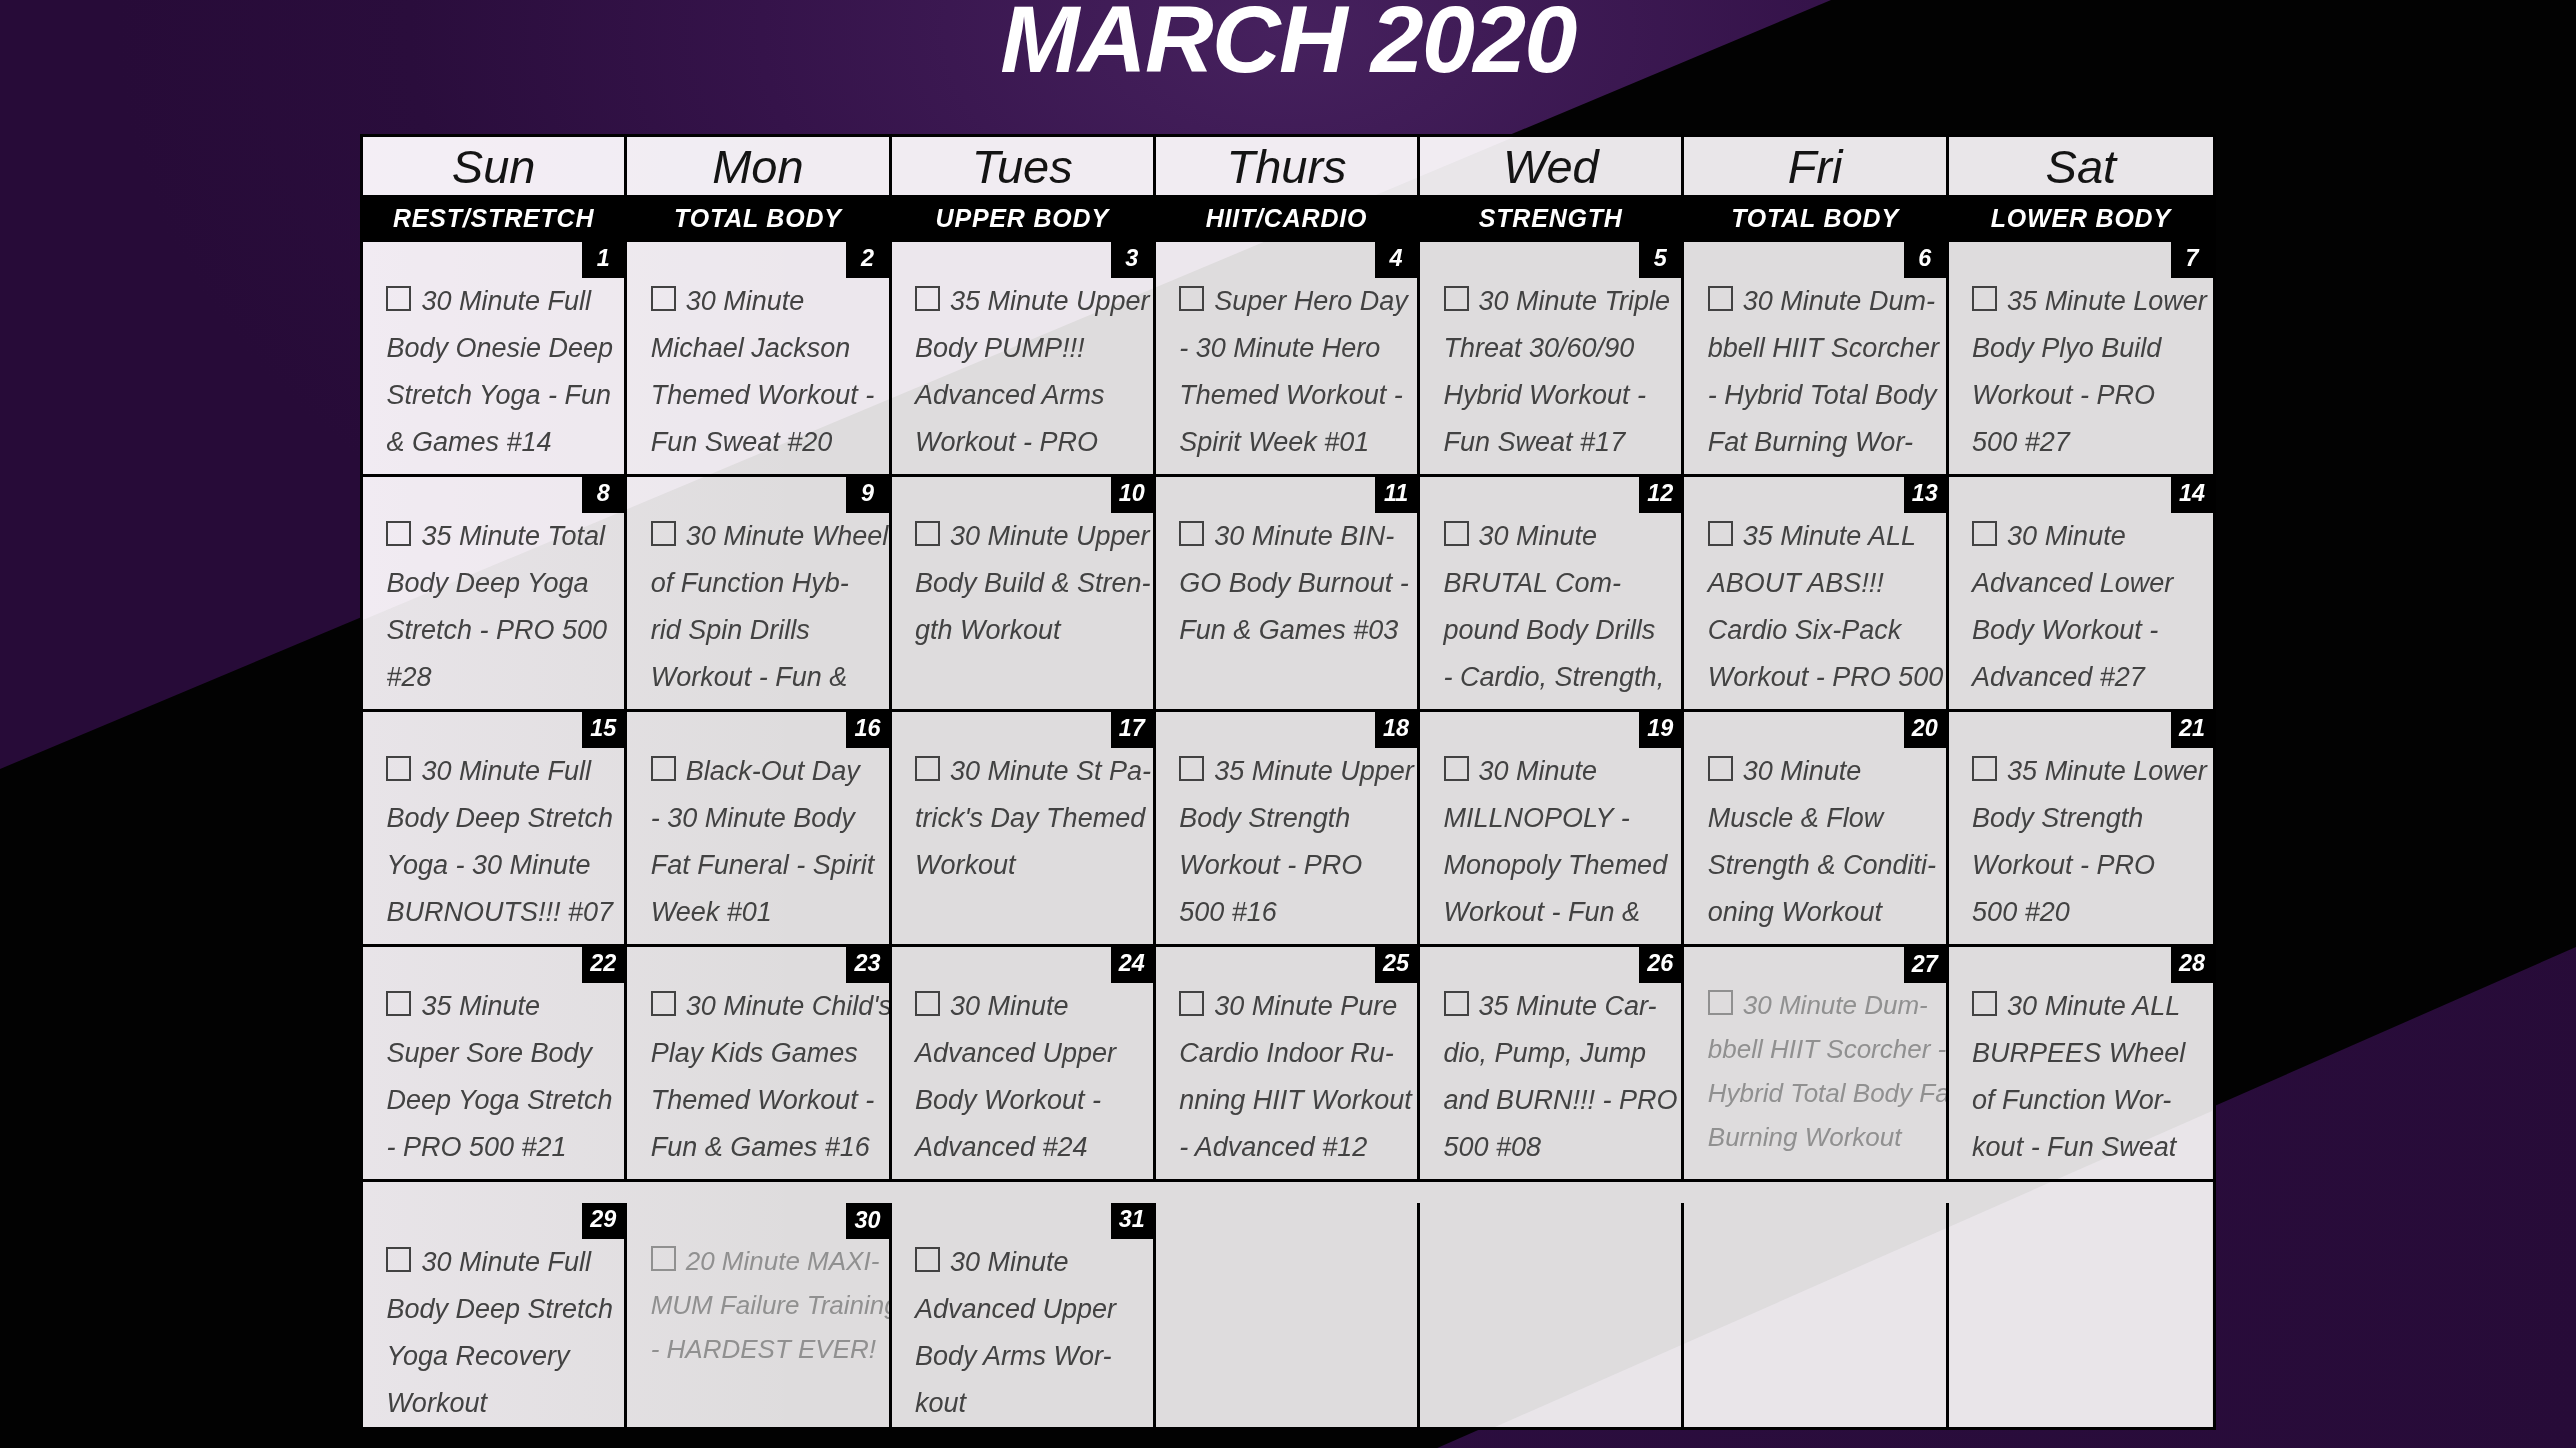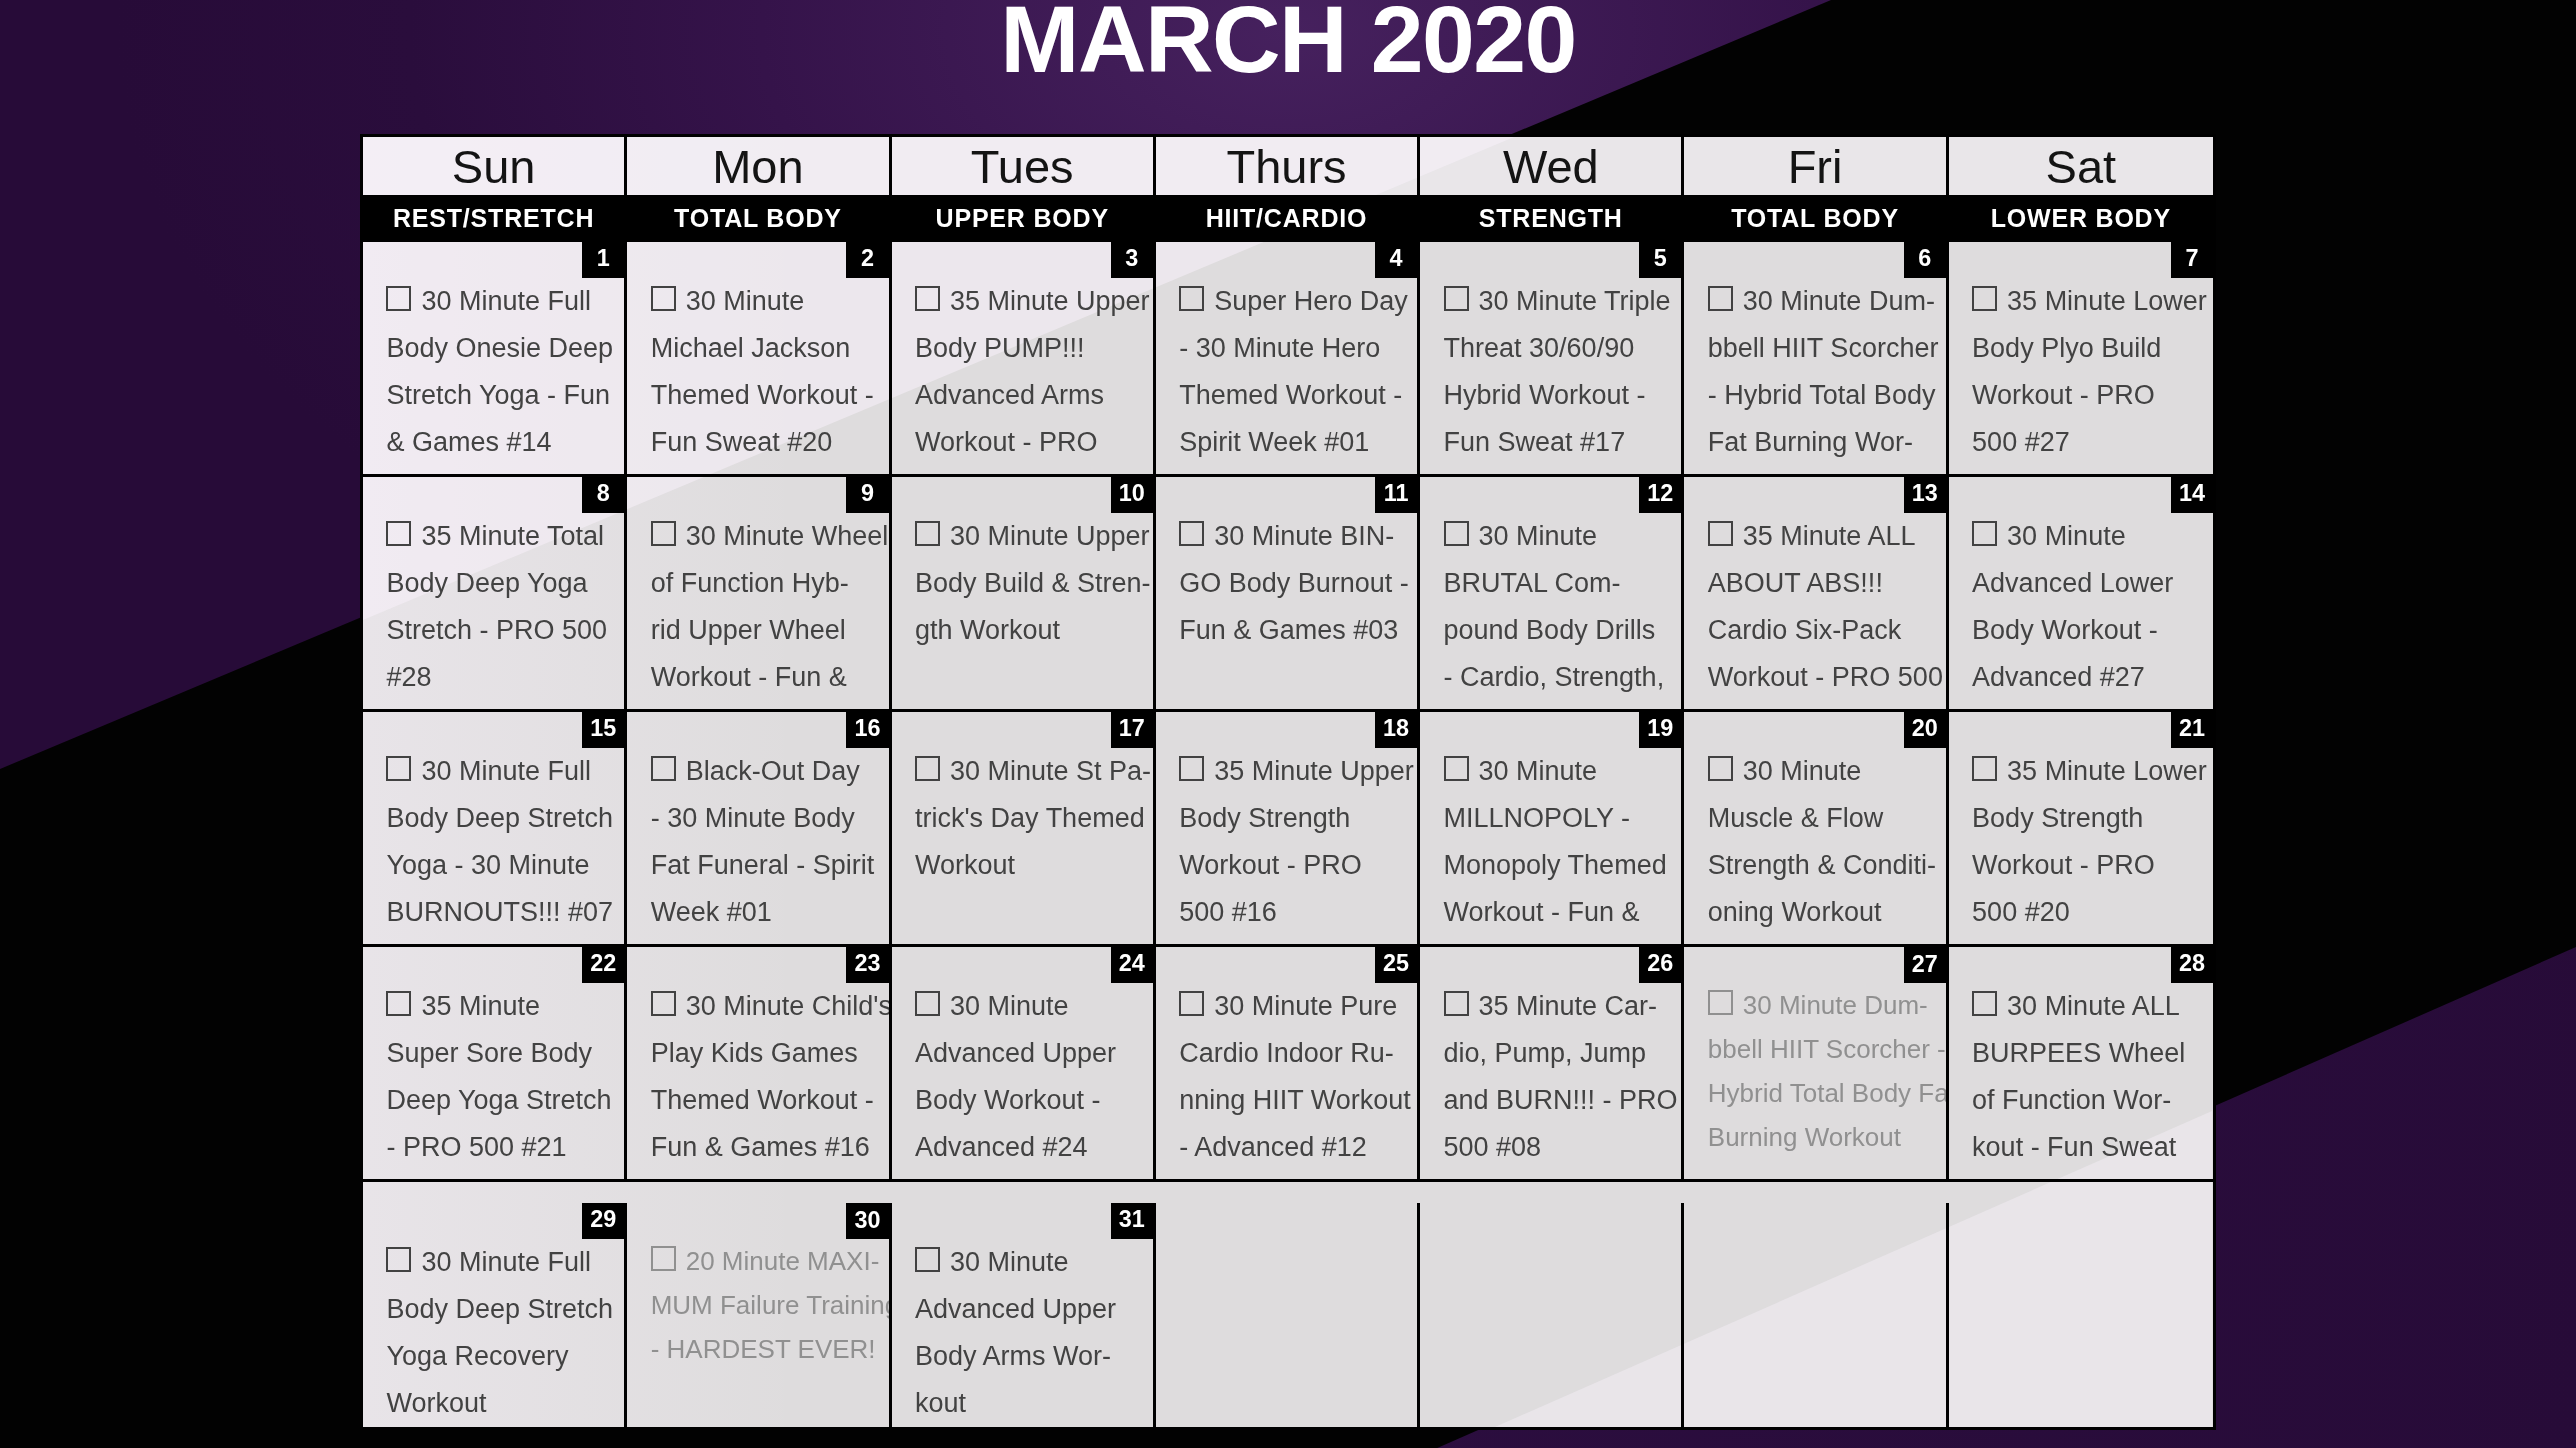--- a/index.html
+++ b/index.html
@@ -1,17 +1,17 @@
 <!DOCTYPE html>
 <html style="font-size:12.5px"><head>
 <meta charset="utf-8">
 <style>
   html,body{margin:0;padding:0;background:#000;}
   .stage{position:relative;width:2576px;height:1449px;background:#020202;overflow:hidden;
-         font-family:"Liberation Sans", sans-serif;}
+         font-family:"Liberation Sans", sans-serif;font-style:italic;}
   
   .bg-top{position:absolute;inset:0;
     background:radial-gradient(1171px 703px at 1288px 31px,#46215e 0%,#35134a 45%,#2a0d3c 75%,#270b38 100%);
     clip-path:polygon(0 0,1831px 0,0 769px);}
   .bg-bot{position:absolute;inset:0;
     background:linear-gradient(100deg,#38154d 0%,#2c0e40 50%,#270b38 100%);
     clip-path:polygon(1435px 1449px,2576px 947px,2576px 1449px);}
   .title{position:absolute;top:-11px;left:0;width:100%;text-align:center;margin:0;
     color:#ffffff;font-size:95px;font-weight:800;letter-spacing:-1.6px;line-height:101px;}
   
@@ -152,21 +152,21 @@
           <div class="tag">8</div>
           <div class="line"><span class="cb"></span><span>35 Minute Total</span></div>
           <div class="line"><span>Body Deep Yoga</span></div>
           <div class="line"><span>Stretch - PRO 500</span></div>
           <div class="line"><span>#28</span></div>
         </div>
         <div class="dcell">
           <div class="tag">9</div>
           <div class="line"><span class="cb"></span><span>30 Minute Wheel</span></div>
           <div class="line"><span>of Function Hyb-</span></div>
-          <div class="line"><span>rid Upper Wheel</span></div>
+          <div class="line"><span>rid Spin Drills</span></div>
           <div class="line"><span>Workout - Fun &amp;</span></div>
           <div class="line"><span>Games #13</span></div>
         </div>
         <div class="dcell">
           <div class="tag">10</div>
           <div class="line"><span class="cb"></span><span>30 Minute Upper</span></div>
           <div class="line"><span>Body Build &amp; Stren-</span></div>
           <div class="line"><span>gth Workout</span></div>
         </div>
         <div class="dcell">

